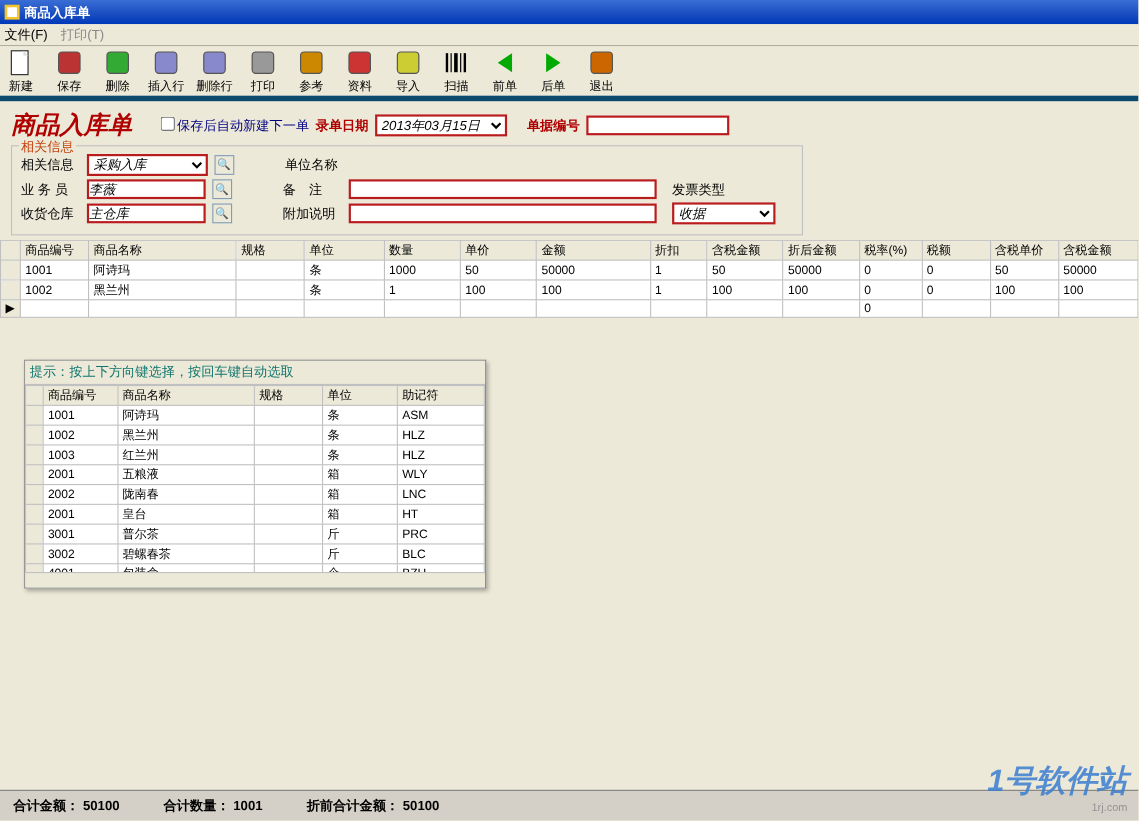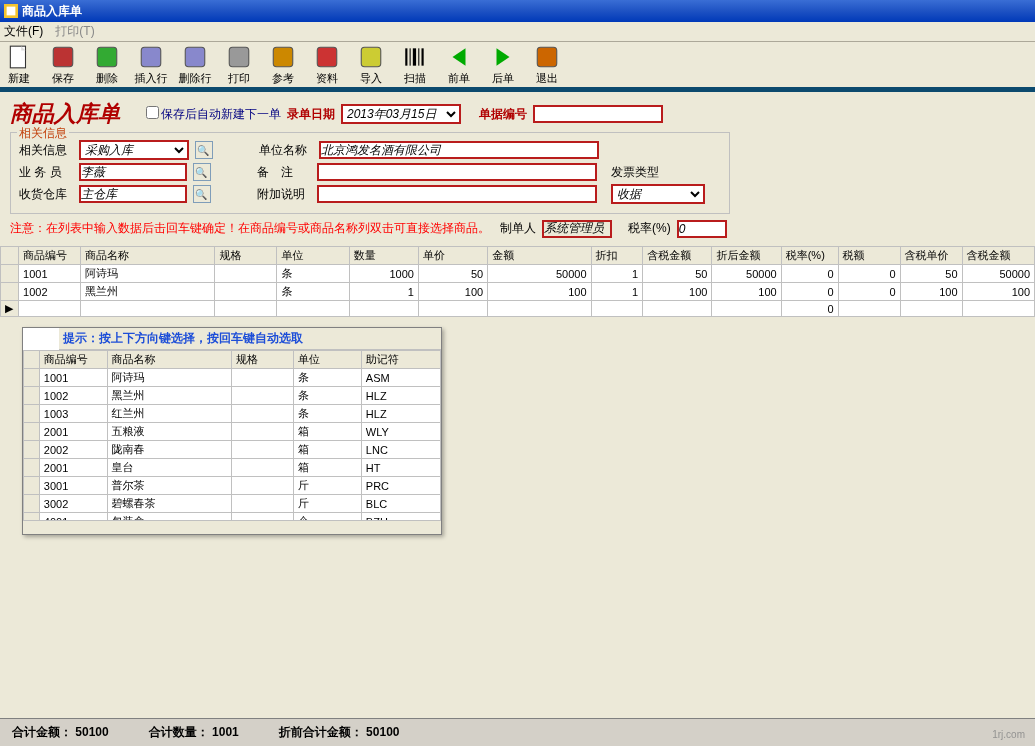--- a/index.html
+++ b/index.html
@@ -15,32 +15,32 @@
 .form-title { color: #b00000; font-size: 22px; font-weight: bold; font-style: italic; display: inline-block; margin-right: 20px; }
 .red-label { color: #b00000; font-weight: bold; }
 .form-row { display: flex; align-items: center; margin: 3px 0; gap: 6px; }
 input[type="text"], select { border: 2px solid #b91c1c; height: 18px; font-size: 12px; padding: 0 0; background: white; font-style: italic; }
 select { height: 20px; }
 .lookup-btn { width: 18px; height: 18px; border: 1px solid #7f9db9; background: #ece9d8; display: inline-flex; align-items: center; justify-content: center; cursor: pointer; font-size: 10px; }
 .warning { color: #ff0000; font-size: 12px; padding: 2px 0; }
 .grid { border-collapse: collapse; width: 100%; background: white; }
 .grid th, .grid td { border: 1px solid #c0c0c0; padding: 1px 4px; height: 16px; text-align: left; font-weight: normal; font-size: 11px; white-space: nowrap; overflow: hidden; }
 .grid th { background: #ece9d8; }
-.grid .num { text-align: right; }
+.grid .num { }
 .main-grid-wrap { overflow: hidden; }
 .popup { position: absolute; left: 22px; top: 327px; width: 420px; background: white; border: 1px solid #808080; box-shadow: 2px 2px 4px rgba(0,0,0,0.3); }
-.popup-header { background: #ece9d8; color: #1d4ed8; font-weight: bold; padding: 2px 4px; border-bottom: 1px solid #c0c0c0; margin-left: 36px; }
+.popup-header { background: #ece9d8; color: #0f766e; font-weight: normal; padding: 2px 4px; border-bottom: 1px solid #c0c0c0; }
 .popup-body { height: 170px; overflow-y: scroll; overflow-x: hidden; }
 .popup-grid { width: 100%; border-collapse: collapse; }
 .popup-grid th, .popup-grid td { border: 1px solid #c0c0c0; padding: 1px 4px; height: 15px; font-size: 11px; text-align: left; font-weight: normal; }
 .popup-grid th { background: #ece9d8; }
 .popup-scroll-h { height: 14px; background: #ece9d8; border-top: 1px solid #c0c0c0; }
 .footer { position: absolute; bottom: 0; left: 0; right: 0; height: 28px; background: #d4d0c8; border-top: 1px solid #808080; display: flex; align-items: center; padding: 0 12px; gap: 40px; font-weight: bold; }
 .watermark { position: absolute; right: 10px; bottom: 6px; font-size: 28px; font-style: italic; font-weight: bold; color: #3a7ed0; opacity: 0.85; }
-.watermark .sub { font-size: 10px; color: #888; display: block; text-align: center; font-style: normal; font-weight: normal; }
+.watermark .sub { font-size: 10px; color: #888; display: block; text-align: right; font-style: normal; font-weight: normal; }
 .checkbox-wrap { display: inline-flex; align-items: flex-start; gap: 2px; }
 .readonly-field { background: #ece9d8 !important; }
 .row-header { background: #ece9d8; width: 14px; }
 .fieldset-border { border: 1px solid #c0c0c0; padding: 4px 8px 6px 8px; margin-top: 2px; position: relative; }
 .fieldset-label { position: absolute; top: -8px; left: 6px; background: #ece9d8; padding: 0 2px; color: #c2410c; }
 </style>
 </head>
 <body>
 
 <div class="titlebar">
@@ -155,47 +155,39 @@
     <input type="text" style="width: 130px;" value="">
   </div>
 
   <div class="fieldset-border" style="max-width:720px">
     <span class="fieldset-label">相关信息</span>
     <div class="form-row">
       <span style="width:54px">相关信息</span>
       <select style="width:110px"><option>采购入库</option></select>
       <span class="lookup-btn">🔍</span>
       <span style="margin-left:40px;width:54px">单位名称</span>
-      <input type="text" style="width: 280px;" value="北京鸿发名酒有限公司">
     </div>
     <div class="form-row">
       <span style="width:54px">业 务 员</span>
       <input type="text" style="width: 108px;" value="李薇">
       <span class="lookup-btn">🔍</span>
       <span style="margin-left:40px;width:54px">备　注</span>
       <input type="text" style="width: 280px;" value="">
       <span style="margin-left:8px;width:54px">发票类型</span>
     </div>
     <div class="form-row">
       <span style="width:54px">收货仓库</span>
       <input type="text" style="width: 108px;" value="主仓库">
       <span class="lookup-btn">🔍</span>
       <span style="margin-left:40px;width:54px">附加说明</span>
       <input type="text" style="width: 280px;" value="">
       <select style="width:94px;margin-left:8px"><option>收据</option></select>
     </div>
   </div>
 
-  <div class="form-row" style="margin-top:4px">
-    <span class="warning">注意：在列表中输入数据后击回车键确定！在商品编号或商品名称列双击可直接选择商品。</span>
-    <span style="margin-left:4px">制单人</span>
-    <input type="text" class="readonly-field" style="width: 70px;" readonly="" value="系统管理员">
-    <span style="margin-left:10px">税率(%)</span>
-    <input type="text" style="width: 50px;" value="0">
-  </div>
 </div>
 
 <div class="main-grid-wrap">
   <table class="grid" id="main-grid">
       <tbody>
         <tr>
           <th class="row-header"></th>
           <th style="width:60px">商品编号</th>
           <th style="width:130px">商品名称</th>
           <th style="width:60px">规格</th>
@@ -381,14 +373,15 @@
   <div class="popup-scroll-h"></div>
 </div>
 
 <div class="footer">
   <span><span>合计金额：</span> <span>50100</span></span>
   <span><span>合计数量：</span> <span>1001</span></span>
   <span><span>折前合计金额：</span> <span>50100</span></span>
 </div>
 
 <div class="watermark">
+  <span>1号软件站</span>
   <span class="sub">1rj.com</span>
 </div>
 
 </body></html>

